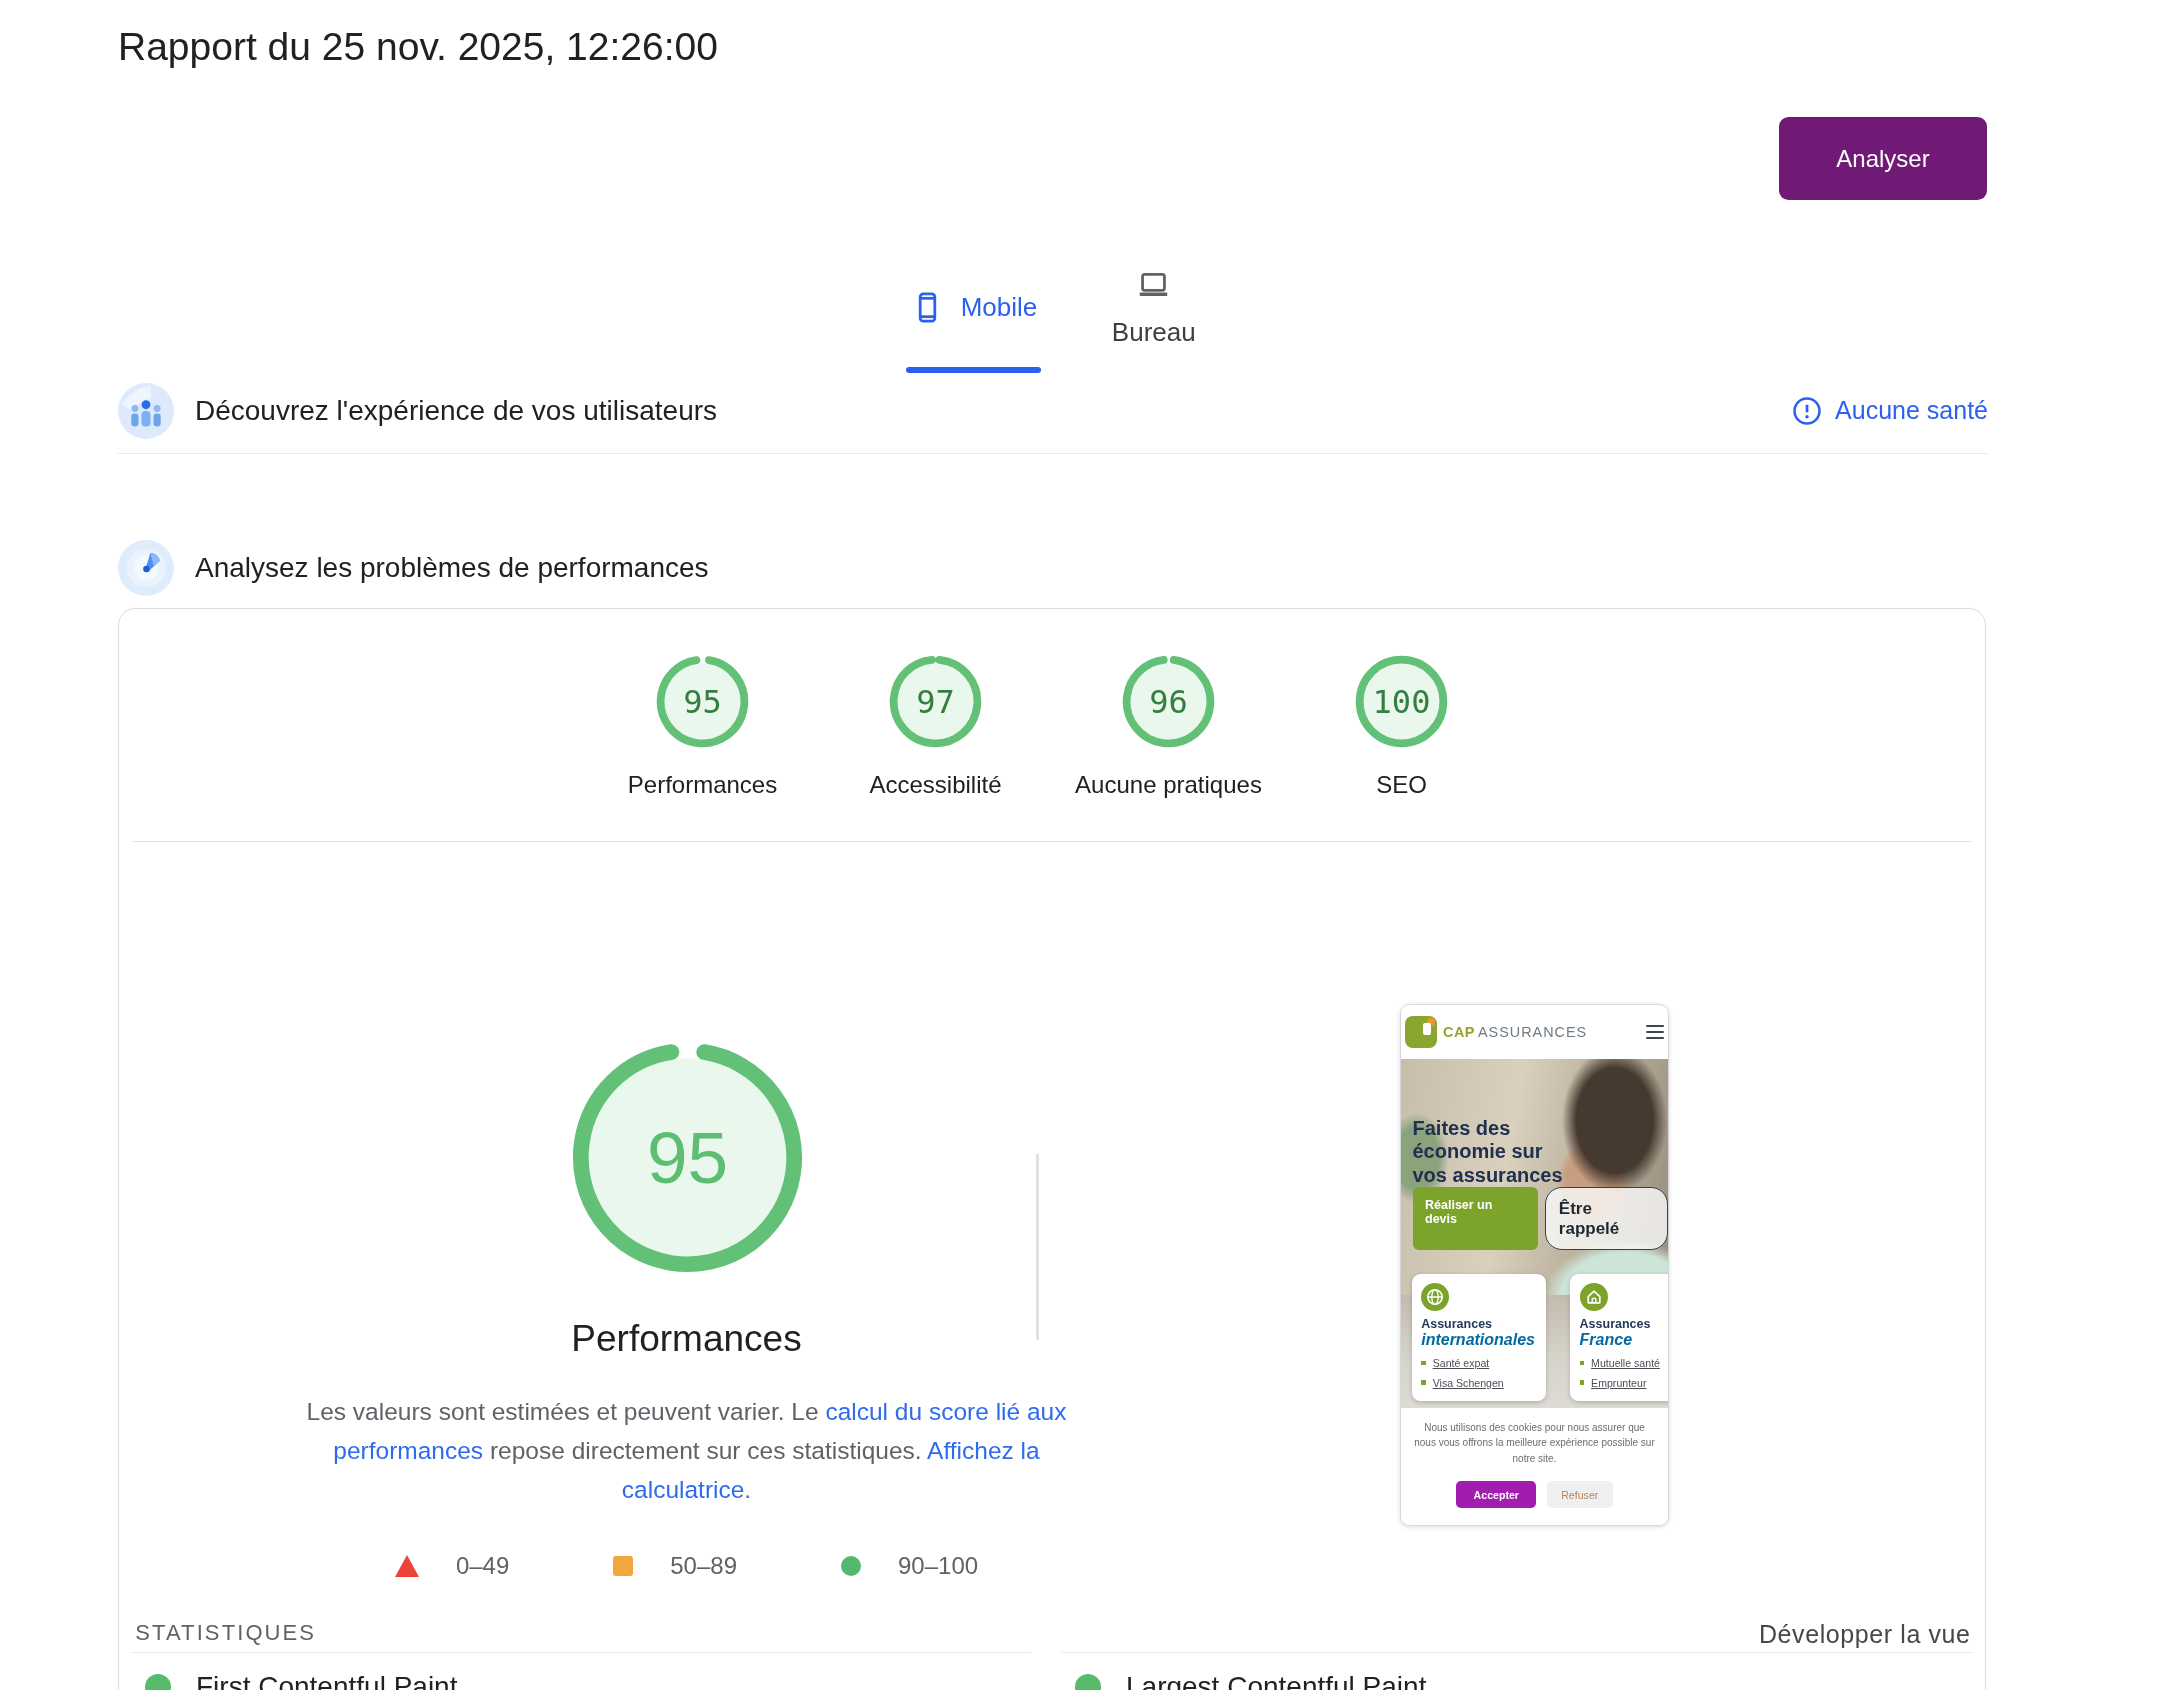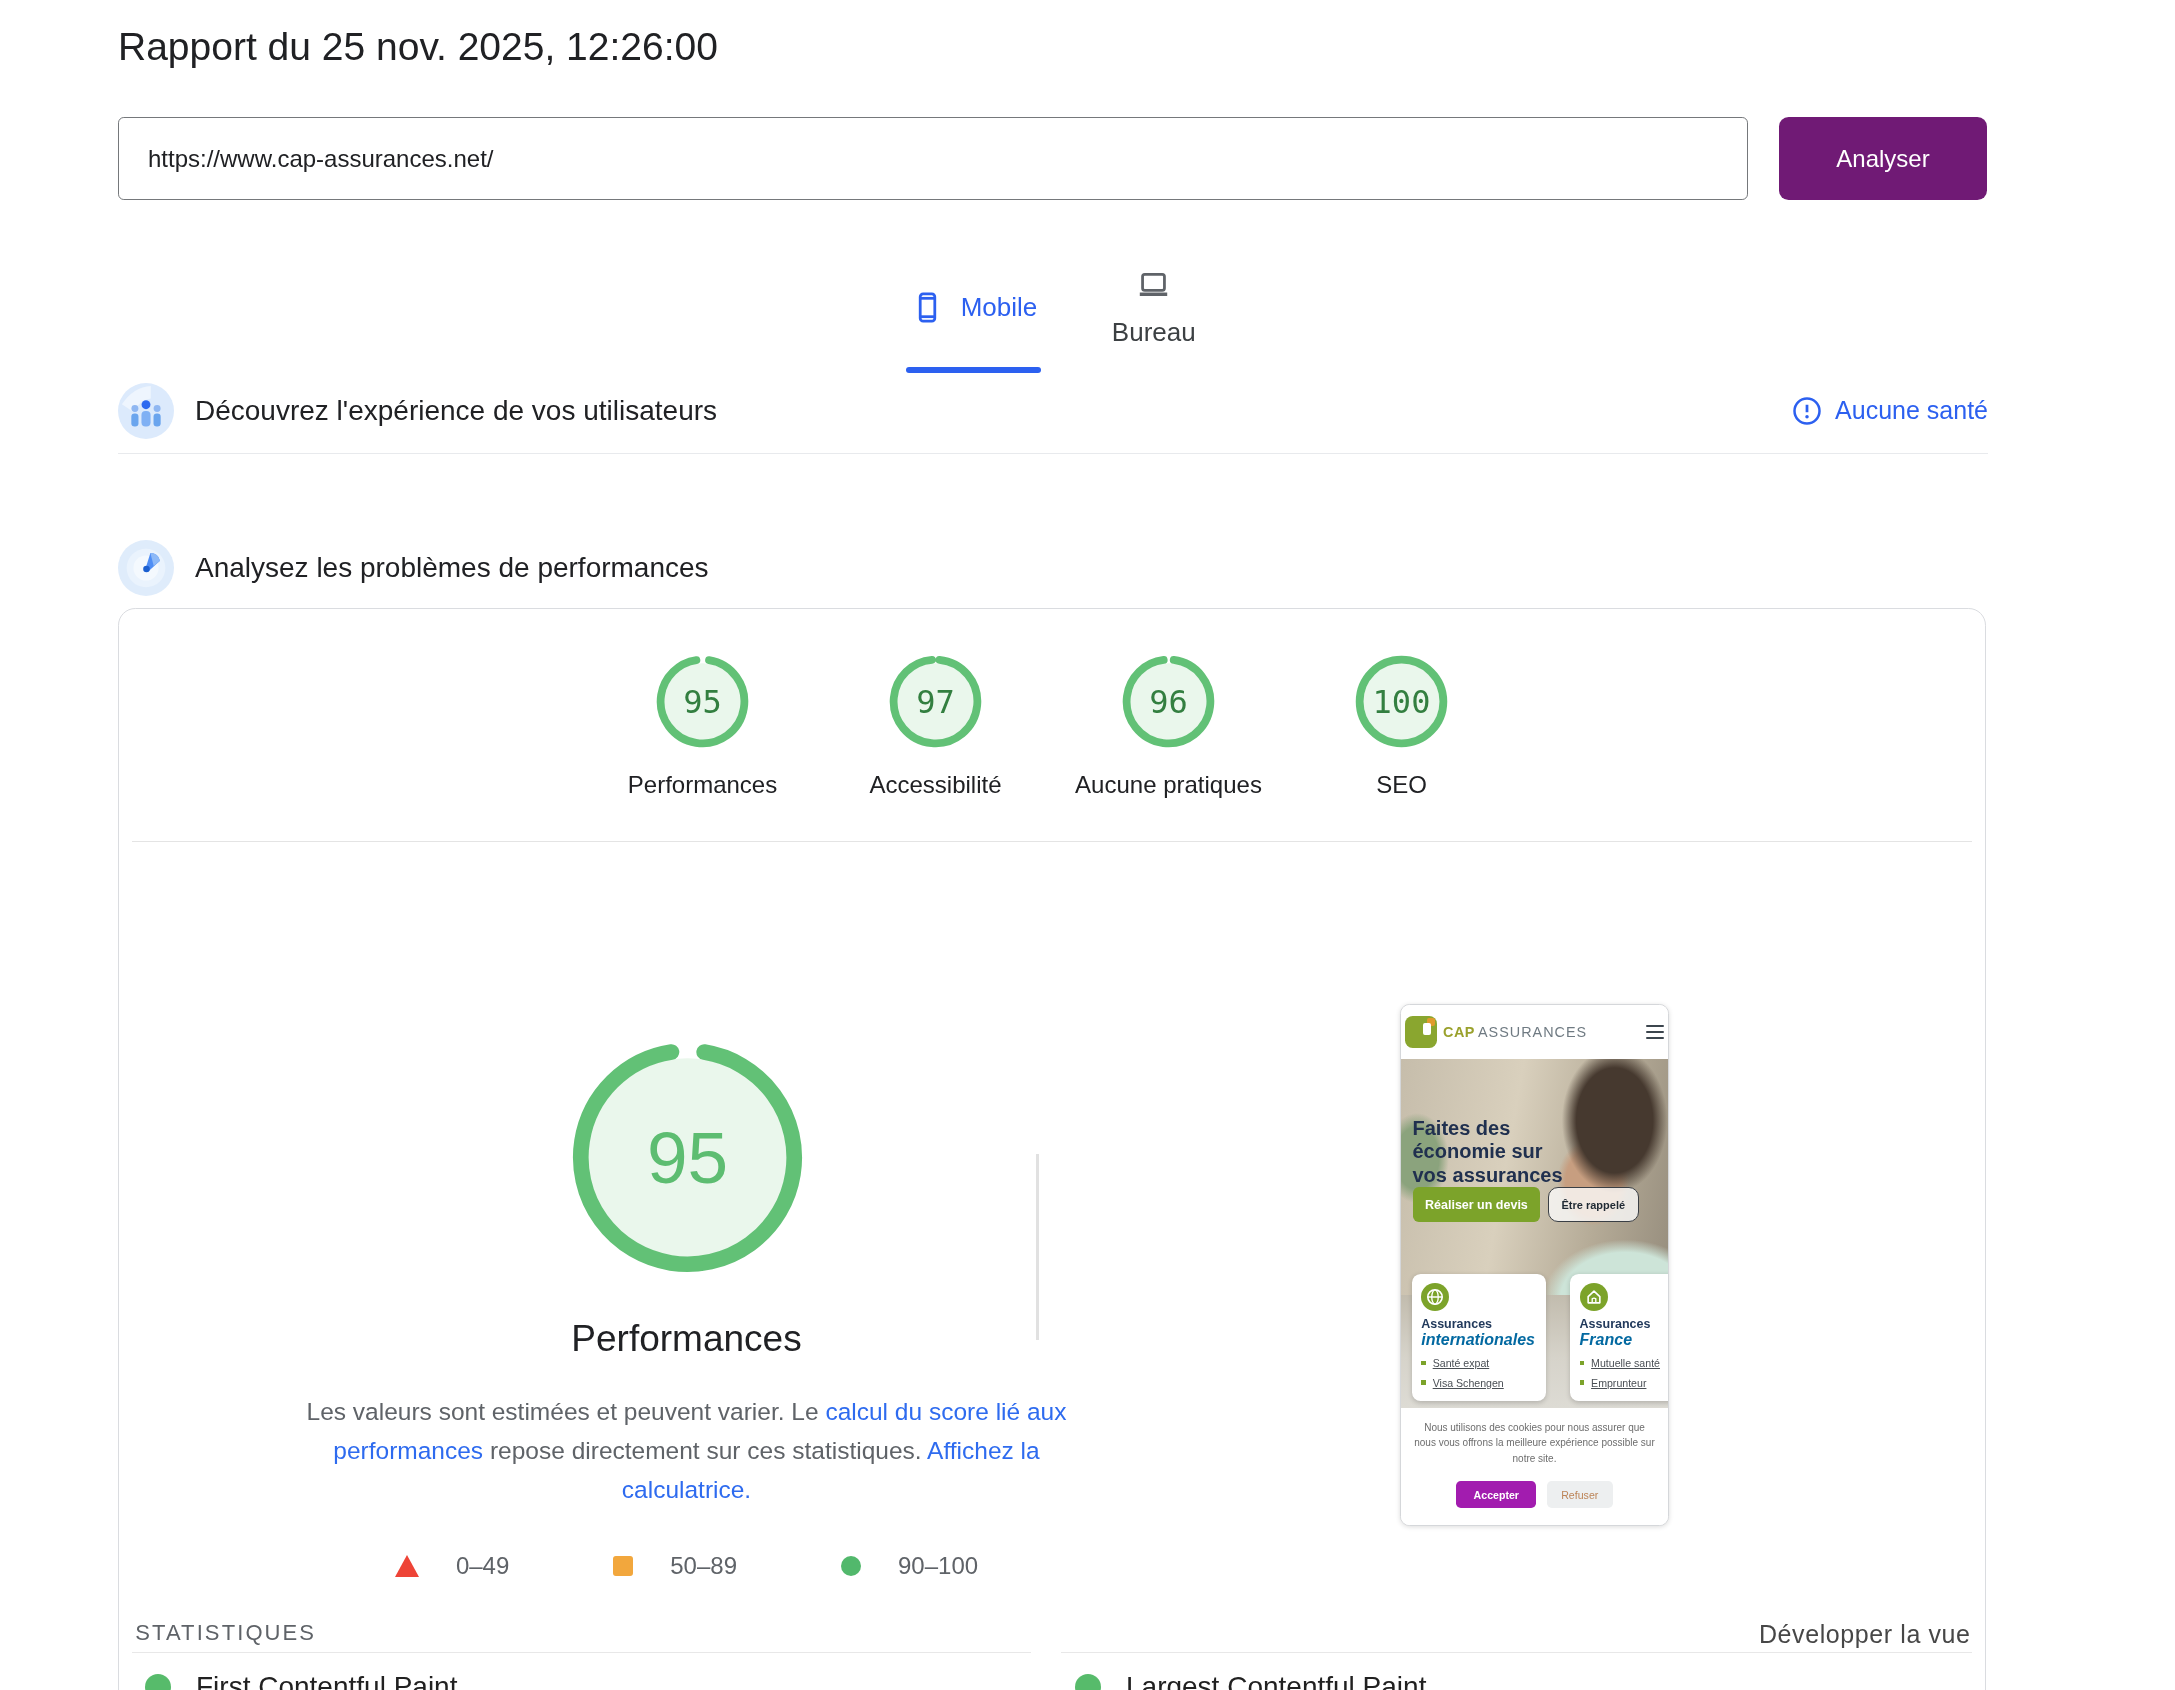--- a/index.html
+++ b/index.html
@@ -86,22 +86,22 @@
     background:
       radial-gradient(91px 125px at 80% 26%, #46392f 0%, #46392f 42%, rgba(70,57,47,0) 58%),
       radial-gradient(60px 73px at 72% 52%, #c79e80 0%, #c79e80 46%, rgba(199,158,128,0) 60%),
       radial-gradient(125px 91px at 84% 102%, #cde4d8 0%, #cde4d8 52%, rgba(205,228,216,0) 66%),
       radial-gradient(58px 82px at 6% 42%, #8ba37d 0%, #8ba37d 38%, rgba(139,163,125,0) 55%),
       linear-gradient(100deg, #c6bdab 0%, #d9d0bd 40%, #b5ab97 72%, #968d7d 100%); }
   .t-hero-title { position:absolute; left:11.5px; top:58px; font-size:20px; font-weight:800; color:#20304f;
     line-height:1.17; white-space:pre-line; }
   .t-cta-row { position:absolute; left:11.5px; top:128px; display:flex; gap:7.7px; }
   .t-cta1 { background:#7ca32a; color:#fff; font-size:12.5px; font-weight:700; padding:10.6px 12.5px; border-radius:5.8px; }
-  .t-cta2 { background:rgba(252,252,252,.78); color:#1f2933; font-size:11px; font-weight:700; padding:10.6px 12.5px;
-    border-radius:10px; border:1.9px solid #3a3f45; }
+  .t-cta2 { background:rgba(252,252,252,.78); color:#1f2933; font-size:17px; font-weight:700; padding:10.6px 12.5px;
+    border-radius:17px; border:1.9px solid #3a3f45; }
 
   .t-cards { position:absolute; left:0; top:290px; right:0; height:113px;
     background:linear-gradient(180deg, #c2bcae 0%, #d6d3ca 55%, #dddbd4 100%); }
   .t-card { position:absolute; top:-21px; background:#fff; border-radius:8.6px; box-shadow:0 1.9px 5.8px rgba(0,0,0,.18); padding:8.6px 9.6px; }
   .t-card1 { left:10.6px; width:134px; height:127px; }
   .t-card2 { left:169px; width:134px; height:127px; }
   .t-card-icon { width:28px; height:28px; border-radius:50%; background:#7ca32a; display:flex; align-items:center; justify-content:center; margin-bottom:6.7px; }
   .t-card-t1 { font-size:12.5px; font-weight:800; color:#223a5c; }
   .t-card-t2 { font-size:16px; font-weight:800; color:#0369a1; margin-bottom:7.7px;font-style:italic; }
   .t-link { display:flex; align-items:center; gap:6.7px; margin-top:7.7px; }
@@ -128,21 +128,20 @@
 
   .arc { fill:none; stroke:#62c176; stroke-linecap:round; }
 </style>
 </head>
 <body>
 
 <div id="app">
 
   <h1 class="page-title">Rapport du 25 nov. 2025, 12:26:00</h1>
 
-  <input class="url-input" type="text" value="https://www.cap-assurances.net/" style="">
   <button class="analyze-btn">Analyser</button>
 
   <div class="tabs">
     <div class="tab active">
       <svg width="35" height="35" viewBox="0 0 24 24">
         <rect x="7" y="2.6" width="10" height="18.8" rx="2" fill="none" stroke="#2c60f0" stroke-width="1.9"></rect>
         <line x1="7.4" y1="5.7" x2="16.6" y2="5.7" stroke="#2c60f0" stroke-width="1.9"></line>
         <line x1="7.4" y1="18.3" x2="16.6" y2="18.3" stroke="#2c60f0" stroke-width="1.9"></line>
       </svg>
       <span class="tab-label">Mobile</span>

